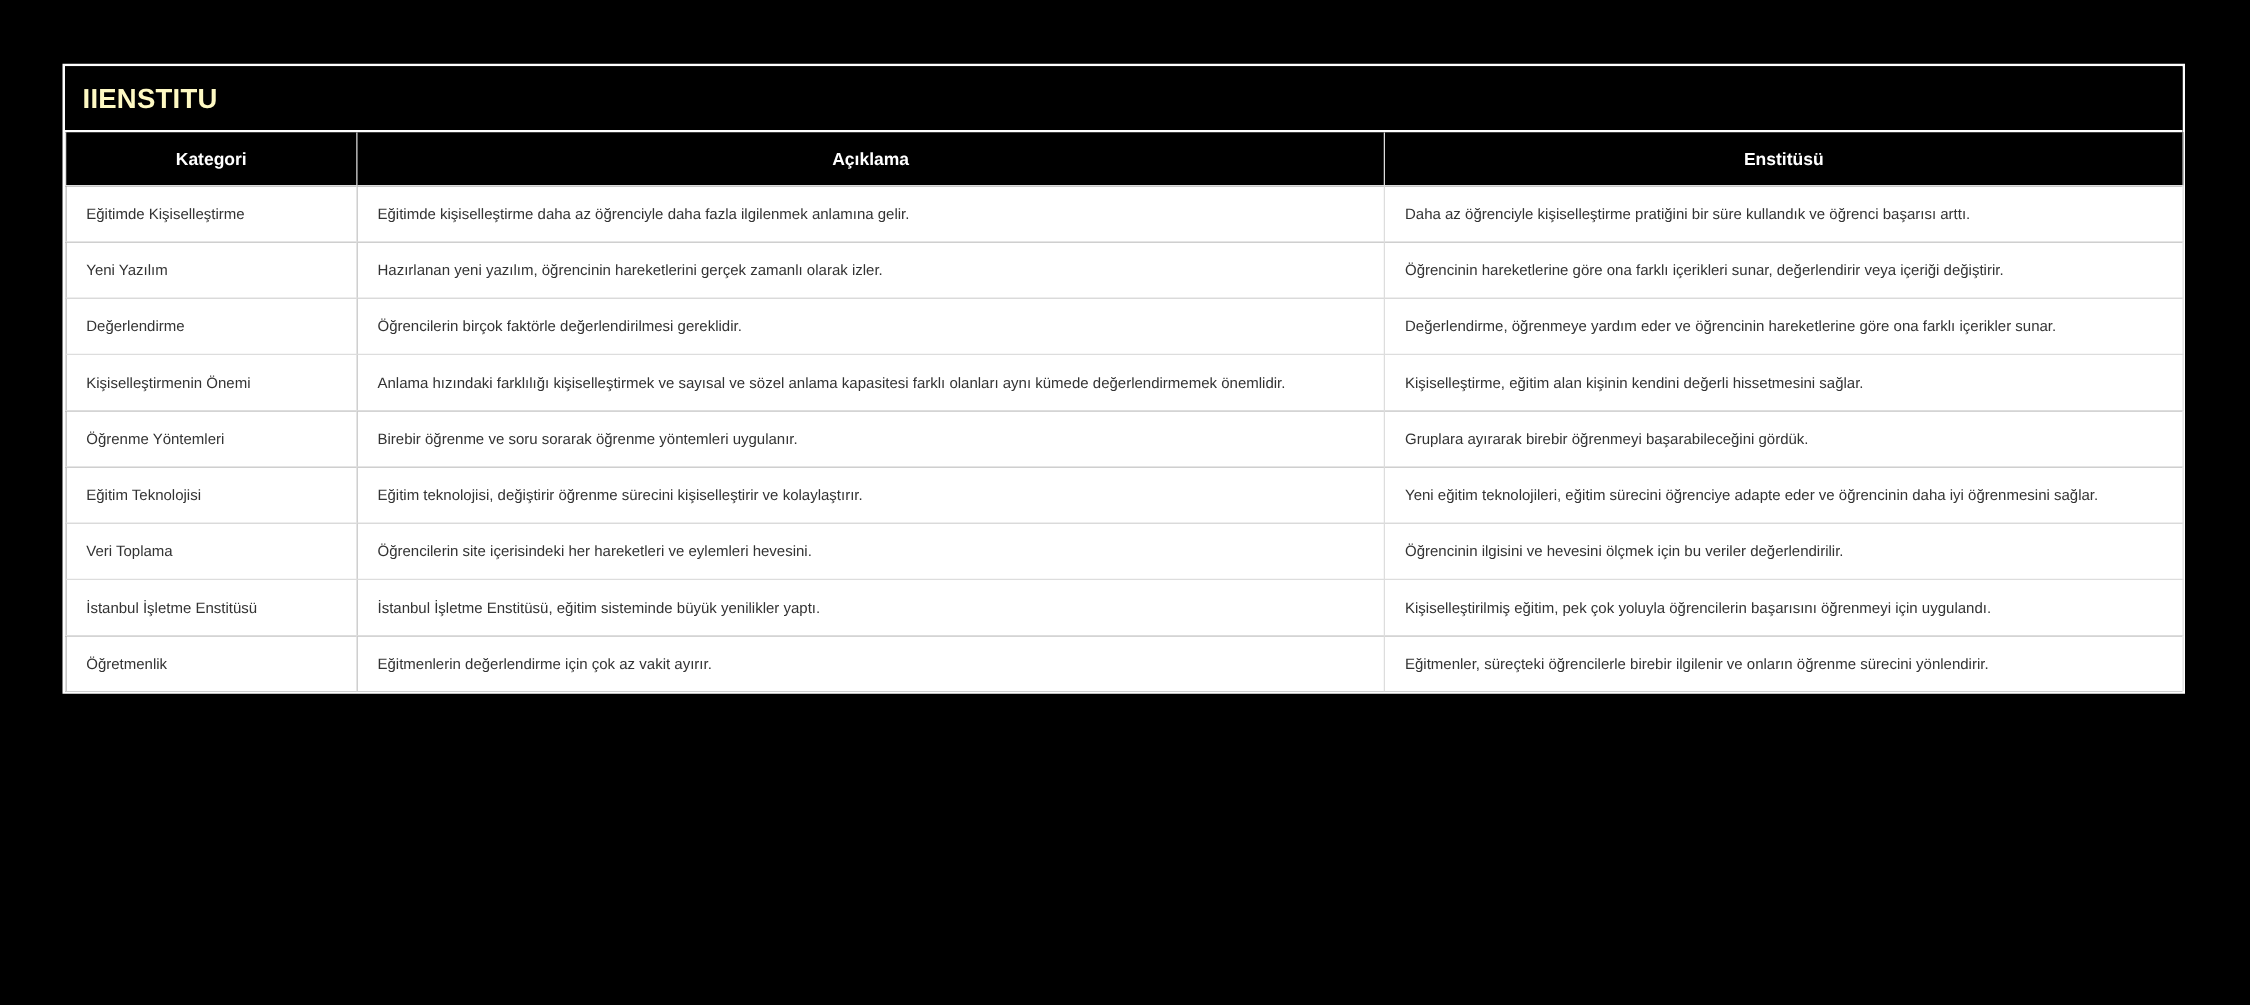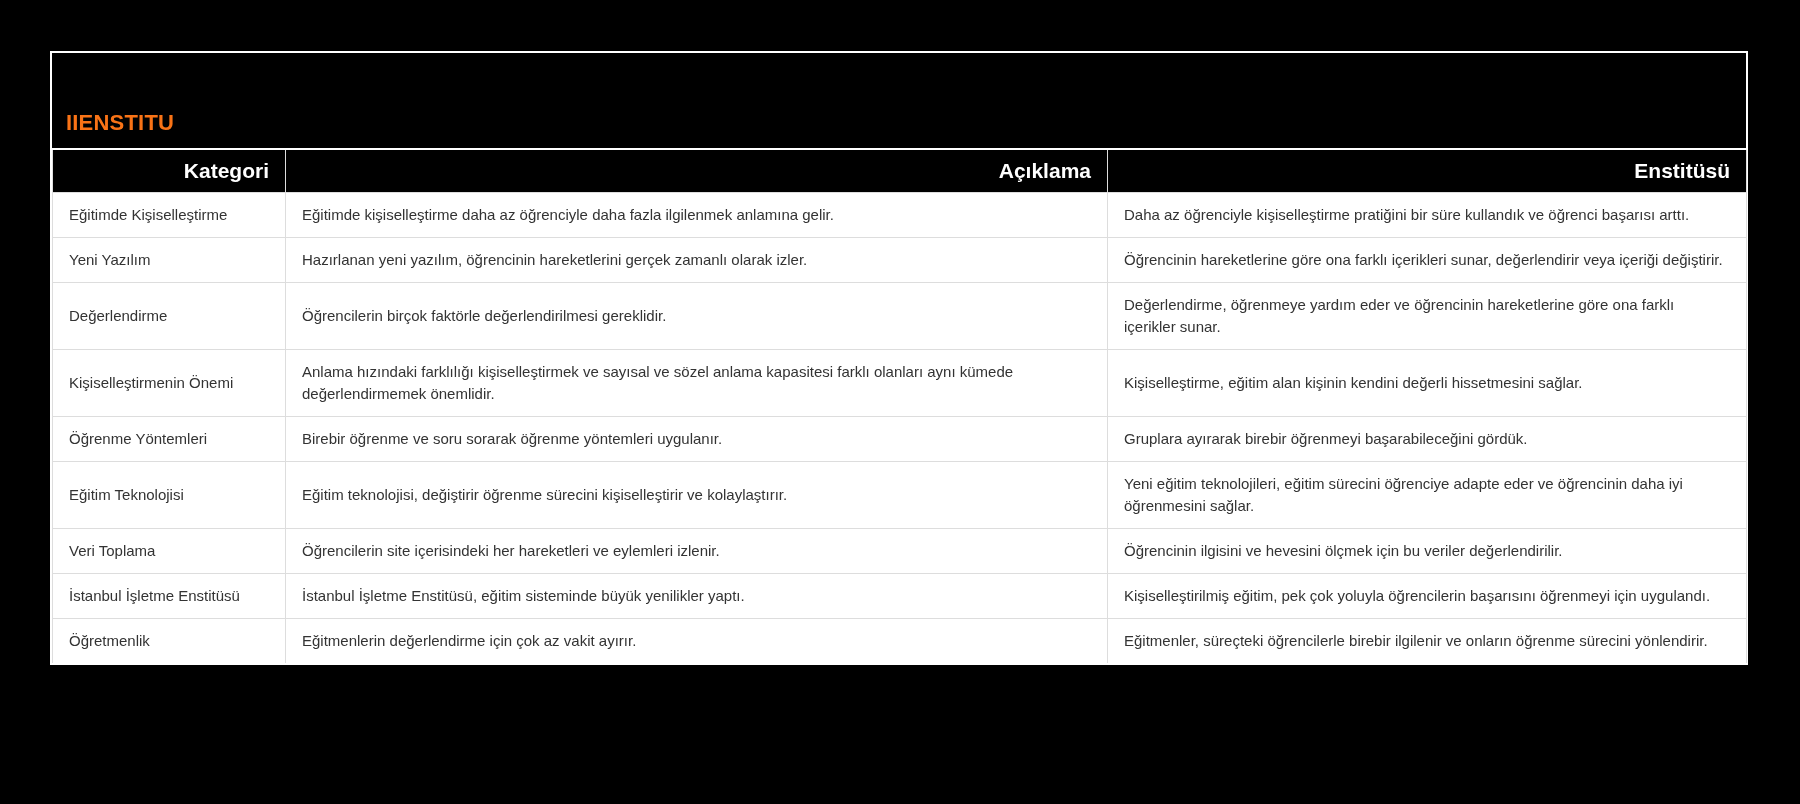--- a/index.html
+++ b/index.html
@@ -12,49 +12,48 @@
   }
   .table-card {
     position: absolute;
     left: 50px; top: 51px;
     width: 1698px;
     border: 2px solid #ffffff;
     background: #000;
   }
   .table-title {
     background: #000;
-    color: #f97316;
+    color: #fef9c3;
     font-size: 22px;
     font-weight: bold;
     letter-spacing: 0.2px;
     padding: 12px 14px;
     border-bottom: 2px solid #ffffff;
     line-height: 27px;
-    margin-top: 44px;
   }
   table {
     width: 100%;
     border-collapse: collapse;
     table-layout: fixed;
   }
   thead th {
     background: #000;
     color: #fff;
-    font-size: 21px;
+    font-size: 14px;
     font-weight: bold;
-    text-align: right;
+    text-align: center;
     padding: 10px 16px;
     line-height: 22px;
     border: 1px solid #dddddd;
     border-top: none;
   }
   tbody td {
     background: #ffffff;
     color: #333333;
-    font-size: 15px;
+    font-size: 12px;
     line-height: 22px;
     padding: 11px 16px;
     vertical-align: middle;
     border: 1px solid #dddddd;
   }
   tbody tr:last-child td { border-bottom: none; }
   col.c1 { width: 233px; }
   col.c2 { width: 822px; }
   col.c3 { width: 639px; }
 </style>
@@ -102,21 +101,21 @@
           <td>Birebir öğrenme ve soru sorarak öğrenme yöntemleri uygulanır.</td>
           <td>Gruplara ayırarak birebir öğrenmeyi başarabileceğini gördük.</td>
         </tr>
         <tr>
           <td>Eğitim Teknolojisi</td>
           <td>Eğitim teknolojisi, değiştirir öğrenme sürecini kişiselleştirir ve kolaylaştırır.</td>
           <td>Yeni eğitim teknolojileri, eğitim sürecini öğrenciye adapte eder ve öğrencinin daha iyi öğrenmesini sağlar.</td>
         </tr>
         <tr>
           <td>Veri Toplama</td>
-          <td>Öğrencilerin site içerisindeki her hareketleri ve eylemleri izlenir.</td>
+          <td>Öğrencilerin site içerisindeki her hareketleri ve eylemleri hevesini.</td>
           <td>Öğrencinin ilgisini ve hevesini ölçmek için bu veriler değerlendirilir.</td>
         </tr>
         <tr>
           <td>İstanbul İşletme Enstitüsü</td>
           <td>İstanbul İşletme Enstitüsü, eğitim sisteminde büyük yenilikler yaptı.</td>
           <td>Kişiselleştirilmiş eğitim, pek çok yoluyla öğrencilerin başarısını öğrenmeyi için uygulandı.</td>
         </tr>
         <tr>
           <td>Öğretmenlik</td>
           <td>Eğitmenlerin değerlendirme için çok az vakit ayırır.</td>

